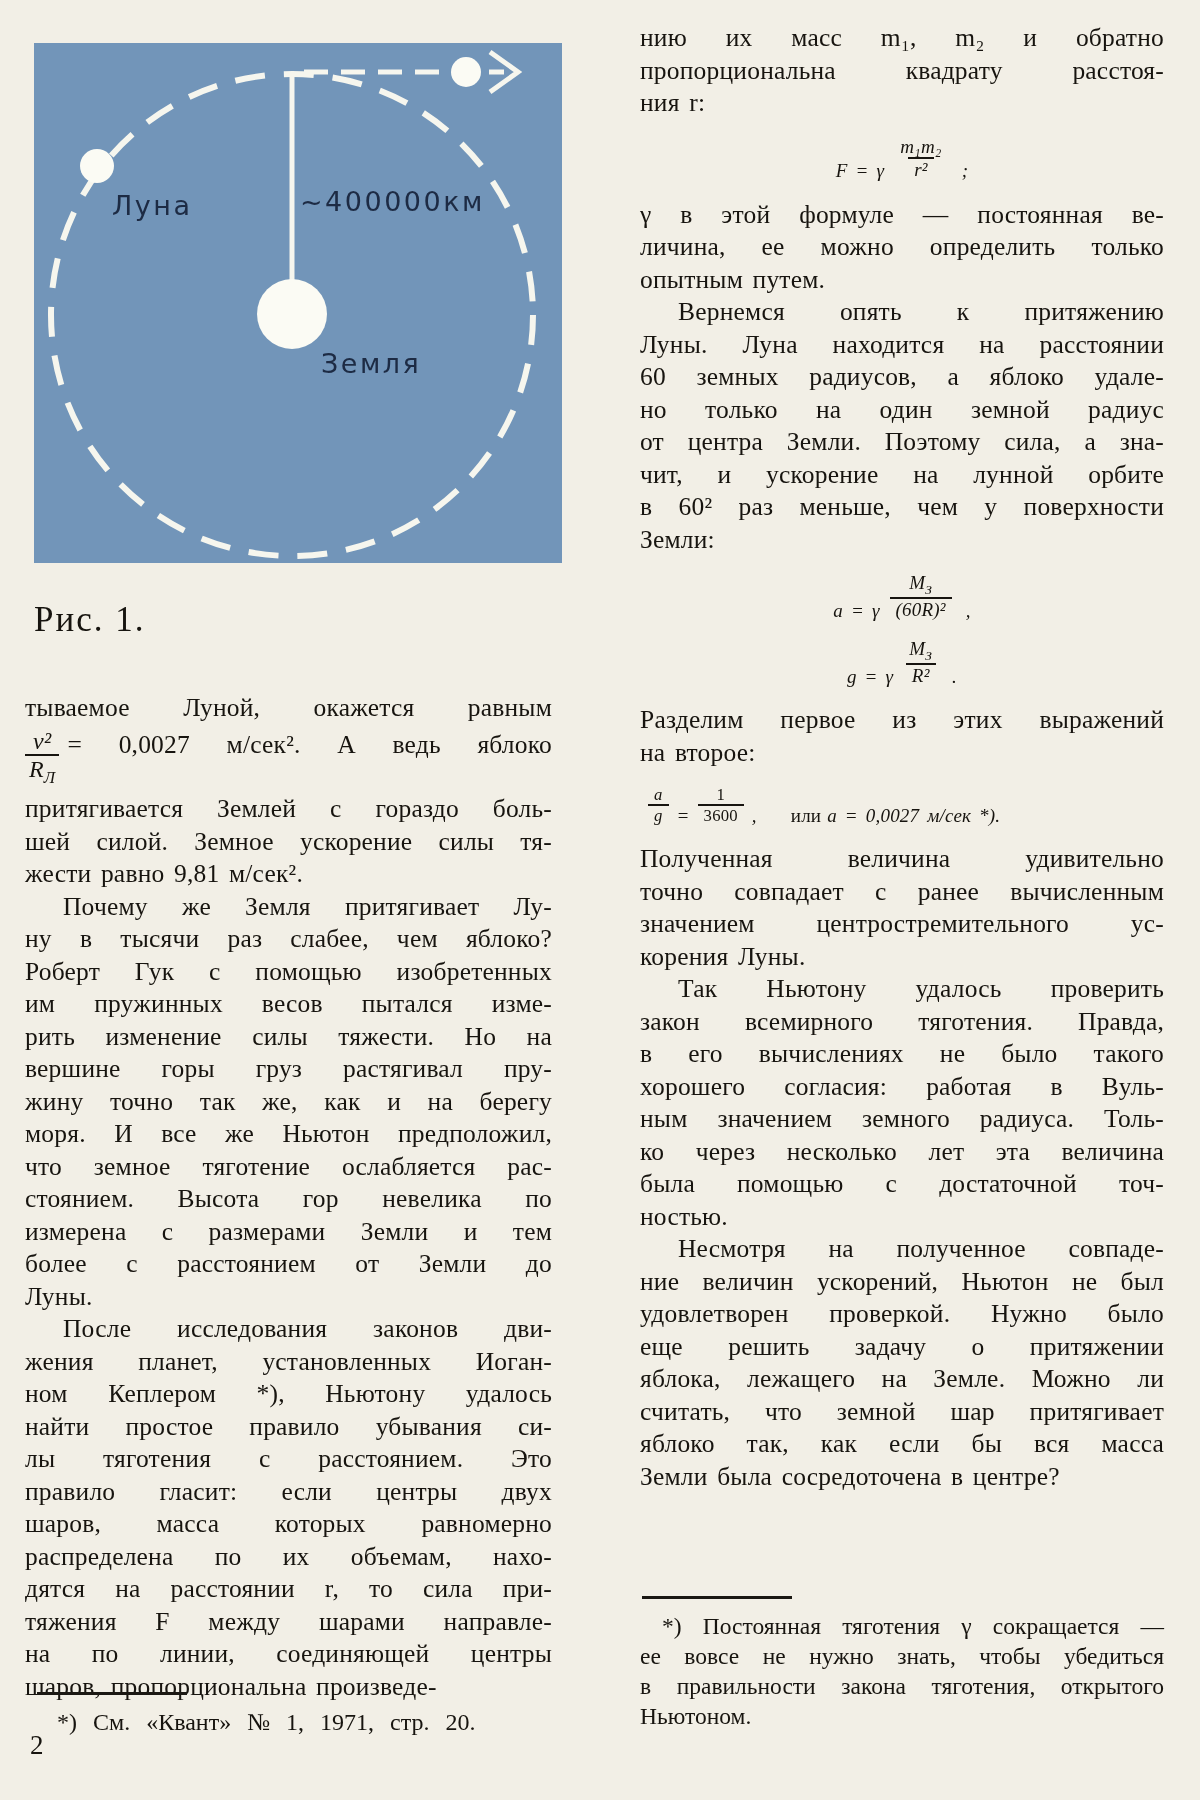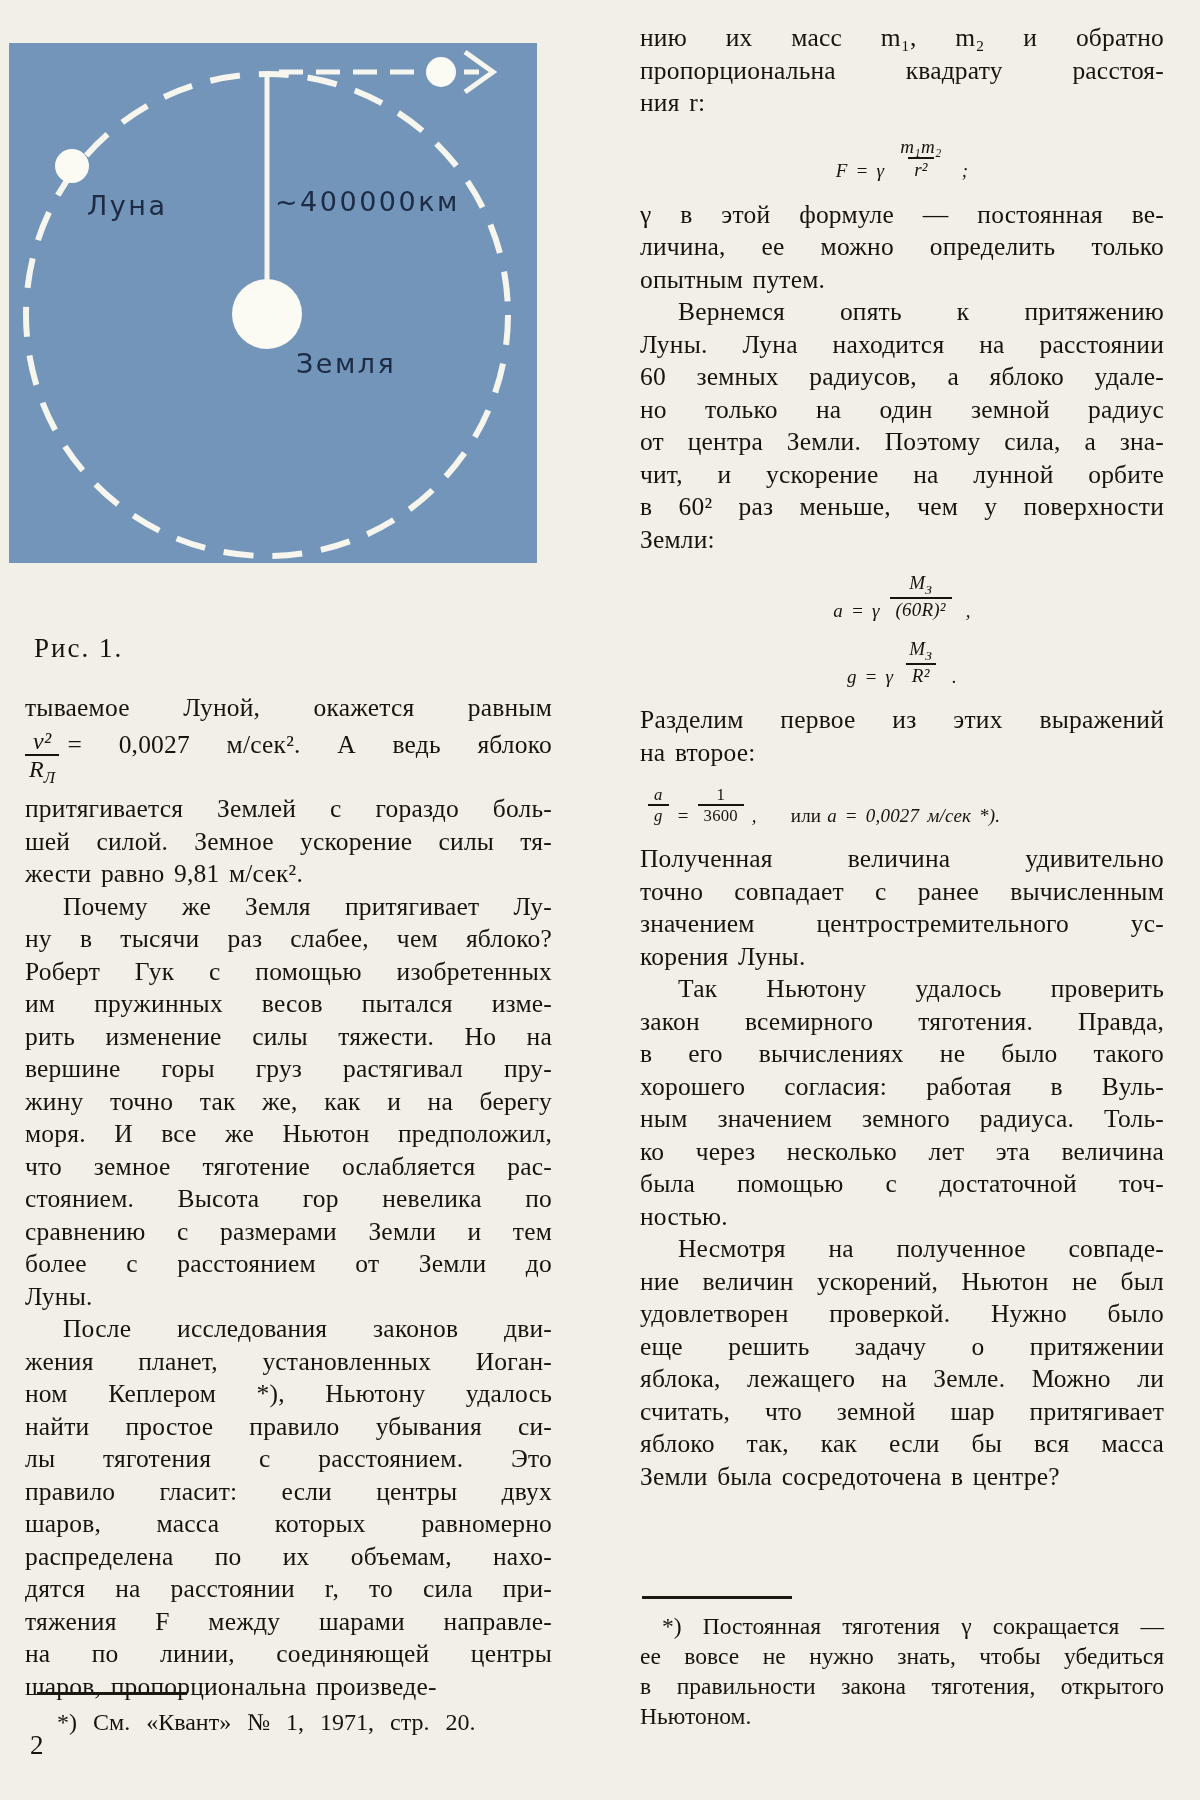--- a/index.html
+++ b/index.html
@@ -6,24 +6,24 @@
   body{
     width:1200px;height:1800px;position:relative;
     background:#f2efe6;
     color:#17140f;
     font-family:"Liberation Serif","DejaVu Serif",serif;
     overflow:hidden;
   }
   .page{position:absolute;inset:0;}
 
   
-  .figure{position:absolute;left:9px;top:43px;width:528px;height:372px;}
+  .figure{position:absolute;left:34px;top:43px;width:528px;height:372px;}
   .figcaption{
-    position:absolute;left:34px;top:633px;
-    font-size:27px;letter-spacing:2px;
+    position:absolute;left:34px;top:600px;
+    font-size:35px;letter-spacing:2px;
   }
   .figure svg text{
     font-family:"DejaVu Sans","Liberation Sans",sans-serif;
     font-size:27px;letter-spacing:2.5px;fill:#1d2b44;
   }
 
   
   .col{
     position:absolute;
     font-size:25.5px;line-height:32.5px;
@@ -120,21 +120,21 @@
         <div class="jline just ind">Почему же Земля притягивает Лу-</div>
         <div class="jline just">ну в тысячи раз слабее, чем яблоко?</div>
         <div class="jline just">Роберт Гук с помощью изобретенных</div>
         <div class="jline just">им пружинных весов пытался изме-</div>
         <div class="jline just">рить изменение силы тяжести. Но на</div>
         <div class="jline just">вершине горы груз растягивал пру-</div>
         <div class="jline just">жину точно так же, как и на берегу</div>
         <div class="jline just">моря. И все же Ньютон предположил,</div>
         <div class="jline just">что земное тяготение ослабляется рас-</div>
         <div class="jline just">стоянием. Высота гор невелика по</div>
-        <div class="jline just">сравнению с размерами Земли и тем</div>
+        <div class="jline just">измерена с размерами Земли и тем</div>
         <div class="jline just">более с расстоянием от Земли до</div>
         <div class="jline">Луны.</div>
       </div>
 
     <div>
         <div class="jline just ind">После исследования законов дви-</div>
         <div class="jline just">жения планет, установленных Иоган-</div>
         <div class="jline just">ном Кеплером *), Ньютону удалось</div>
         <div class="jline just">найти простое правило убывания си-</div>
         <div class="jline just">лы тяготения с расстоянием. Это</div>

